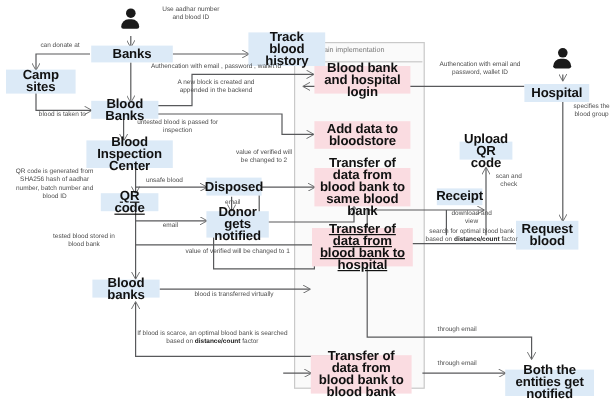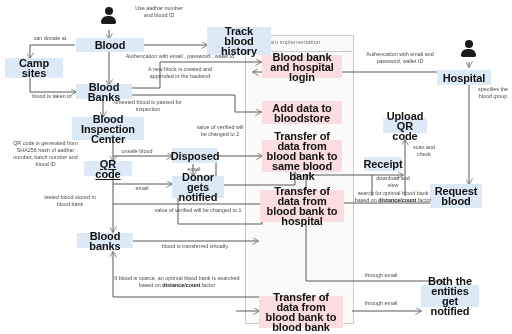--- a/index.html
+++ b/index.html
@@ -184,21 +184,21 @@
 
   <div class="person" style="left:101px; top:7px;">
     <div class="head"></div>
     <div class="body"></div>
   </div>
   <div class="person" style="left:461px; top:40px;">
     <div class="head"></div>
     <div class="body"></div>
   </div>
 
-  <div class="node blue" style="left:76px; top:38px; width:68px; height:14px;">Blood</div>
+  <div class="node blue" style="left:76px; top:38px; width:68px; height:14px;">Banks</div>
 
   <div class="node blue" style="left:207px; top:27px; width:64px; height:28px;">Track blood history</div>
 
   <div class="node blue" style="left:5px; top:58px; width:58px; height:20px;">Camp sites</div>
 
   <div class="node blue" style="left:76px; top:84px; width:56px; height:15px;">Blood Banks</div>
 
   <div class="node blue" style="left:72px; top:117px; width:72px; height:23px;">Blood Inspection Center</div>
 
   <div class="node blue" style="left:84px; top:161px; width:48px; height:15px;text-decoration:underline;">QR code</div>
@@ -208,33 +208,33 @@
   <div class="node blue" style="left:172px; top:176px; width:52px; height:22px;">Donor gets notified</div>
 
   <div class="node blue" style="left:77px; top:233px; width:56px; height:15px;">Blood banks</div>
 
   <div class="node pink" style="left:262px; top:55px; width:80px; height:23px;">Blood bank and hospital login</div>
 
   <div class="node pink" style="left:262px; top:101px; width:80px; height:23px;">Add data to bloodstore</div>
 
   <div class="node pink" style="left:262px; top:140px; width:80px; height:32px;">Transfer of data from blood bank to same blood bank</div>
 
-  <div class="node pink" style="left:260px; top:190px; width:84px; height:32px;">Transfer of data from blood bank to hospital</div>
+  <div class="node pink" style="left:260px; top:190px; width:84px; height:32px;text-decoration:underline;">Transfer of data from blood bank to hospital</div>
 
   <div class="node pink" style="left:259px; top:296px; width:84px; height:32px;">Transfer of data from blood bank to blood bank</div>
 
   <div class="node blue" style="left:437px; top:70px; width:54px; height:15px;">Hospital</div>
 
   <div class="node blue" style="left:383px; top:118px; width:44px; height:15px;">Upload QR code</div>
 
   <div class="node blue" style="left:364px; top:157px; width:38px; height:14px;">Receipt</div>
 
   <div class="node blue" style="left:430px; top:184px; width:52px; height:24px;">Request blood</div>
 
-  <div class="node blue" style="left:421px; top:285px; width:58px; height:22px;">Both the entities get notified</div>
+  <div class="node blue" style="left:421px; top:308px; width:74px; height:22px;">Both the entities get notified</div>
 
   <div class="lbl" style="left:131px; top:5px; width:56px;">Use aadhar number and blood ID</div>
 
   <div class="lbl" style="left:28px; top:35px; width:44px;">can donate at</div>
 
   <div class="lbl" style="left:28px; top:93px; width:48px;">blood is taken to</div>
 
   <div class="lbl" style="left:120px; top:53px; width:120px;">Authencation with email , password , wallet id</div>
 
   <div class="lbl" style="left:139px; top:66px; width:82px;">A new block is created and appended in the backend</div>

